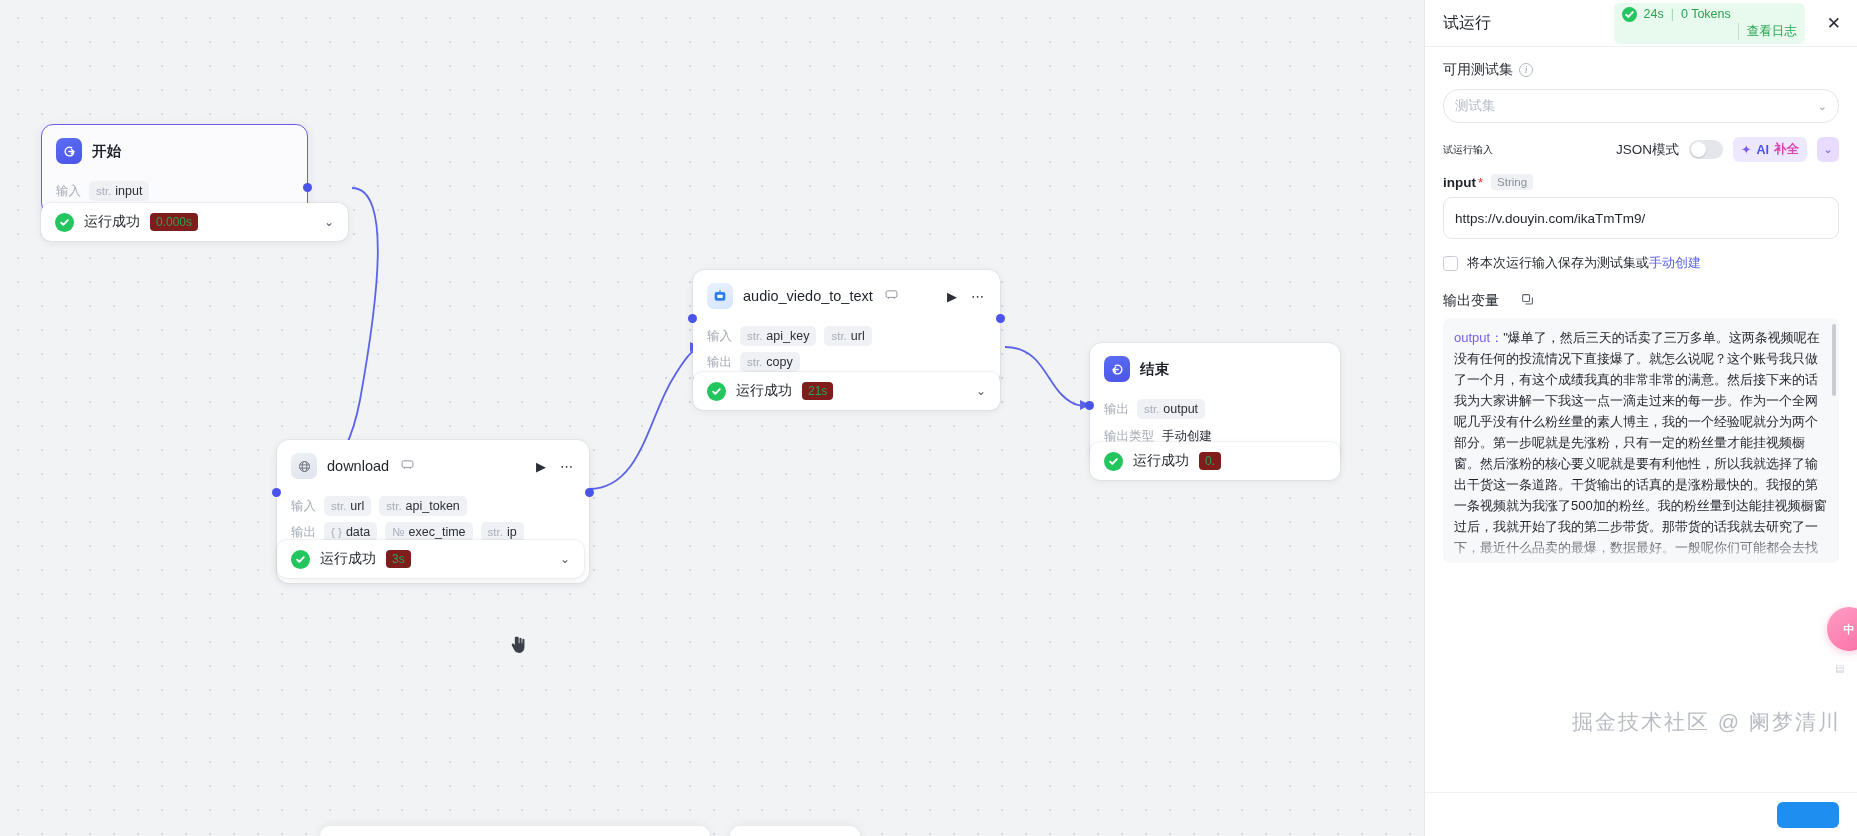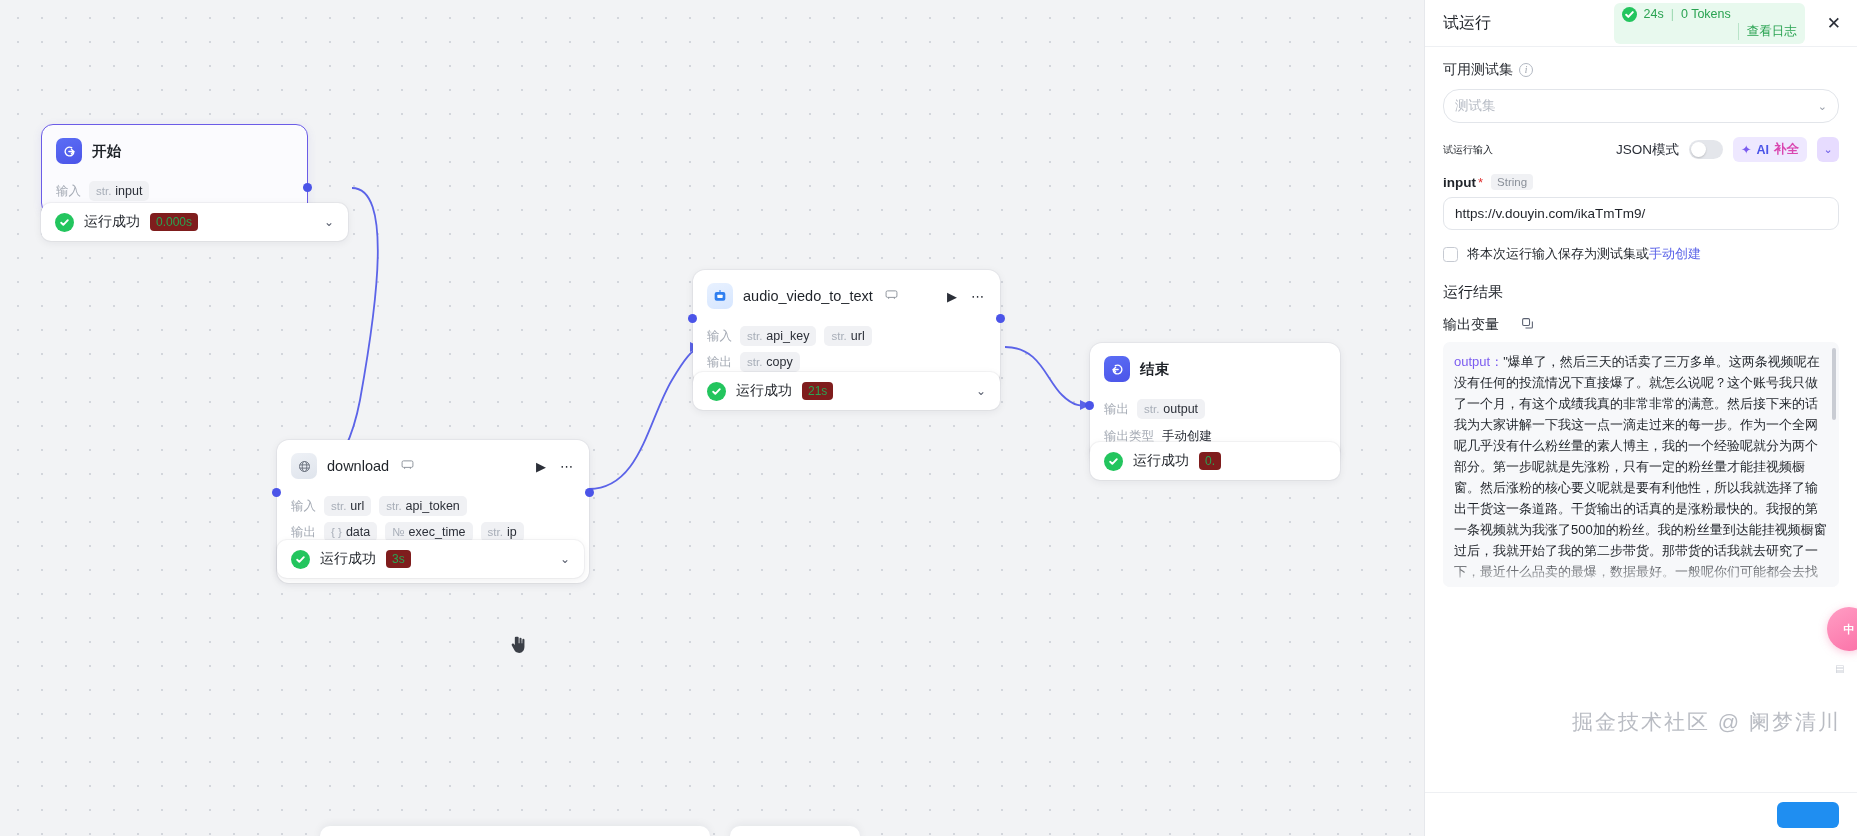--- a/index.html
+++ b/index.html
@@ -138,21 +138,21 @@
   .ai-btn .sp { color: #7b5cf0; }
   .ai-btn .ai { color: #4b54e8; }
   .ai-btn .bq { color: #d946b0; }
   .ai-caret { background: #e7dcff; border-radius: 6px; height: 25px; width: 22px; display:flex; align-items:center; justify-content:center; color:#6b5ce7; font-size: 11px; cursor: pointer; }
 
   .field-label { display: flex; align-items: center; gap: 8px; margin-bottom: 7px; }
   .field-label .nm { font-size: 13.5px; font-weight: 700; color: #1f2329; }
   .field-label .star { color: #e03131; font-size: 13px; }
   .field-label .ty { background: #f0f1f4; color: #8a9099; font-size: 11.5px; border-radius: 4px; padding: 2px 6px; }
   .text-input {
-    height: 33px; border: 1px solid #e2e5ea; border-radius: 9px;
+    height: 42px; border: 1px solid #e2e5ea; border-radius: 9px;
     display: flex; align-items: center; padding: 0 11px;
     font-size: 13.5px; color: #1f2329; margin-bottom: 15px; cursor: text;
   }
   .save-row { display: flex; align-items: center; gap: 9px; font-size: 13px; color: #1f2329; margin-bottom: 20px; }
   .cbox { width: 15px; height: 15px; border: 1.3px solid #c6cad2; border-radius: 3.5px; cursor: pointer; flex: 0 0 auto; }
   .save-row .lnk { color: #5b63e8; cursor: pointer; }
 
   .res-title { font-size: 15px; color: #1f2329; margin-bottom: 14px; }
   .out-title { font-size: 14px; color: #1f2329; display: flex; align-items: center; gap: 22px; margin-bottom: 8px; }
   .copy-ic { color: #5a6070; font-size: 12px; cursor: pointer; }
@@ -463,21 +463,20 @@
       <div class="text-input">
         <span>https://v.douyin.com/ikaTmTm9/</span>
       </div>
 
       <div class="save-row">
         <span class="cbox"></span>
         <span>将本次运行输入保存为测试集或</span>
         <span class="lnk" style="margin-left:-9px">手动创建</span>
       </div>
 
-      <div class="res-title">运行结果</div>
 
       <div class="out-title">
         <span>输出变量</span>
         <span class="copy-ic">
           <svg viewBox="0 0 16 16" width="13" height="13" fill="none" stroke="#5a6070" stroke-width="1.3">
               <rect x="2" y="2" width="8.5" height="8.5" rx="1.5"></rect>
               <path d="M5.5 13.5h7.5a1 1 0 0 0 1-1V5.5"></path>
             </svg>
         </span>
       </div>

